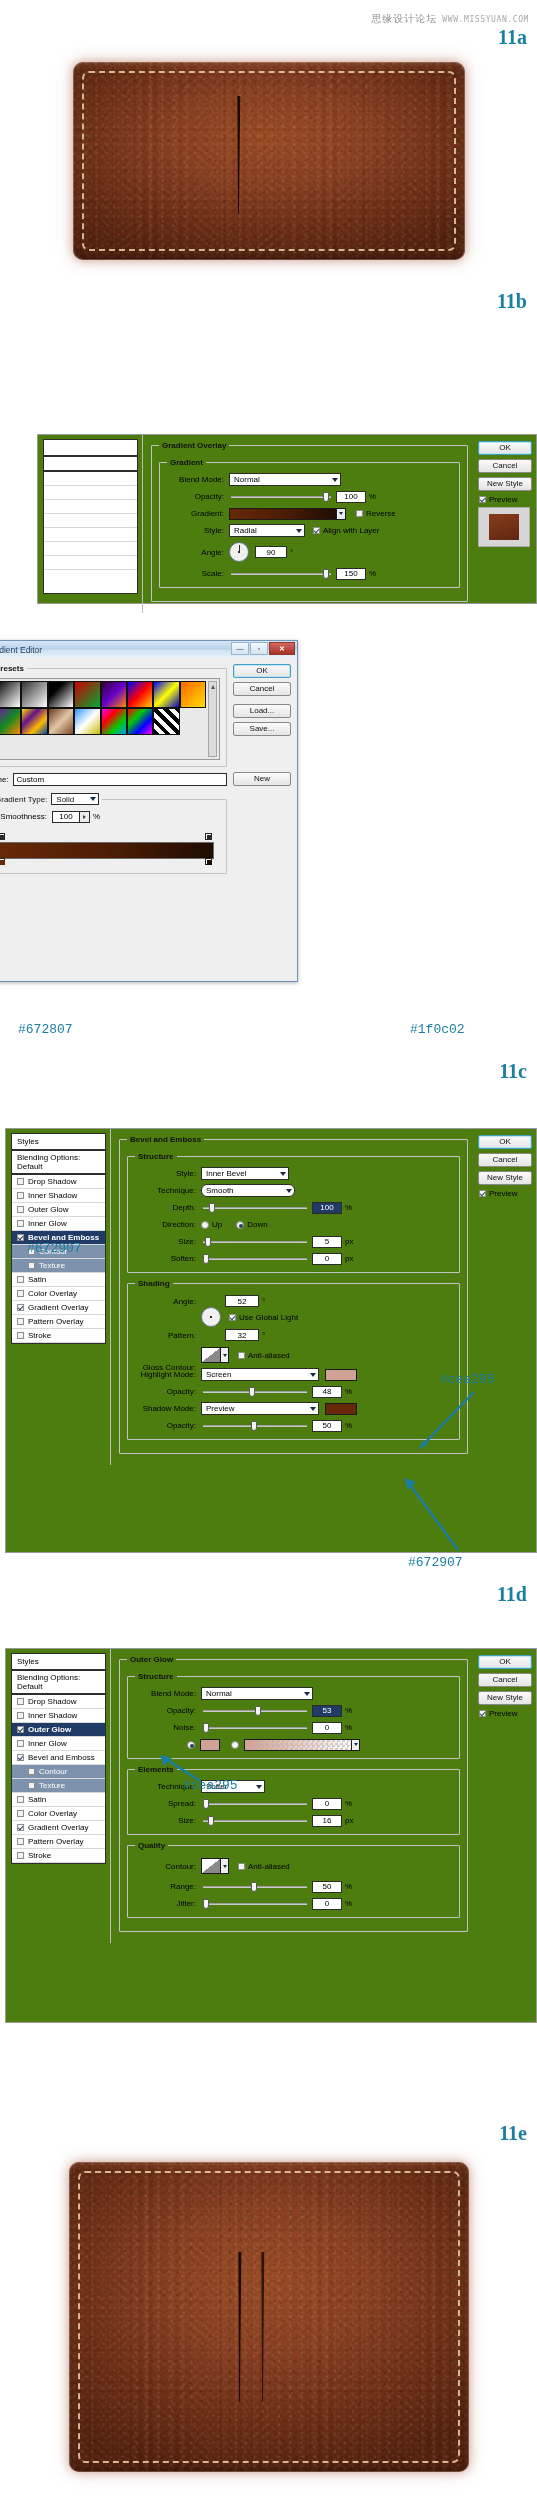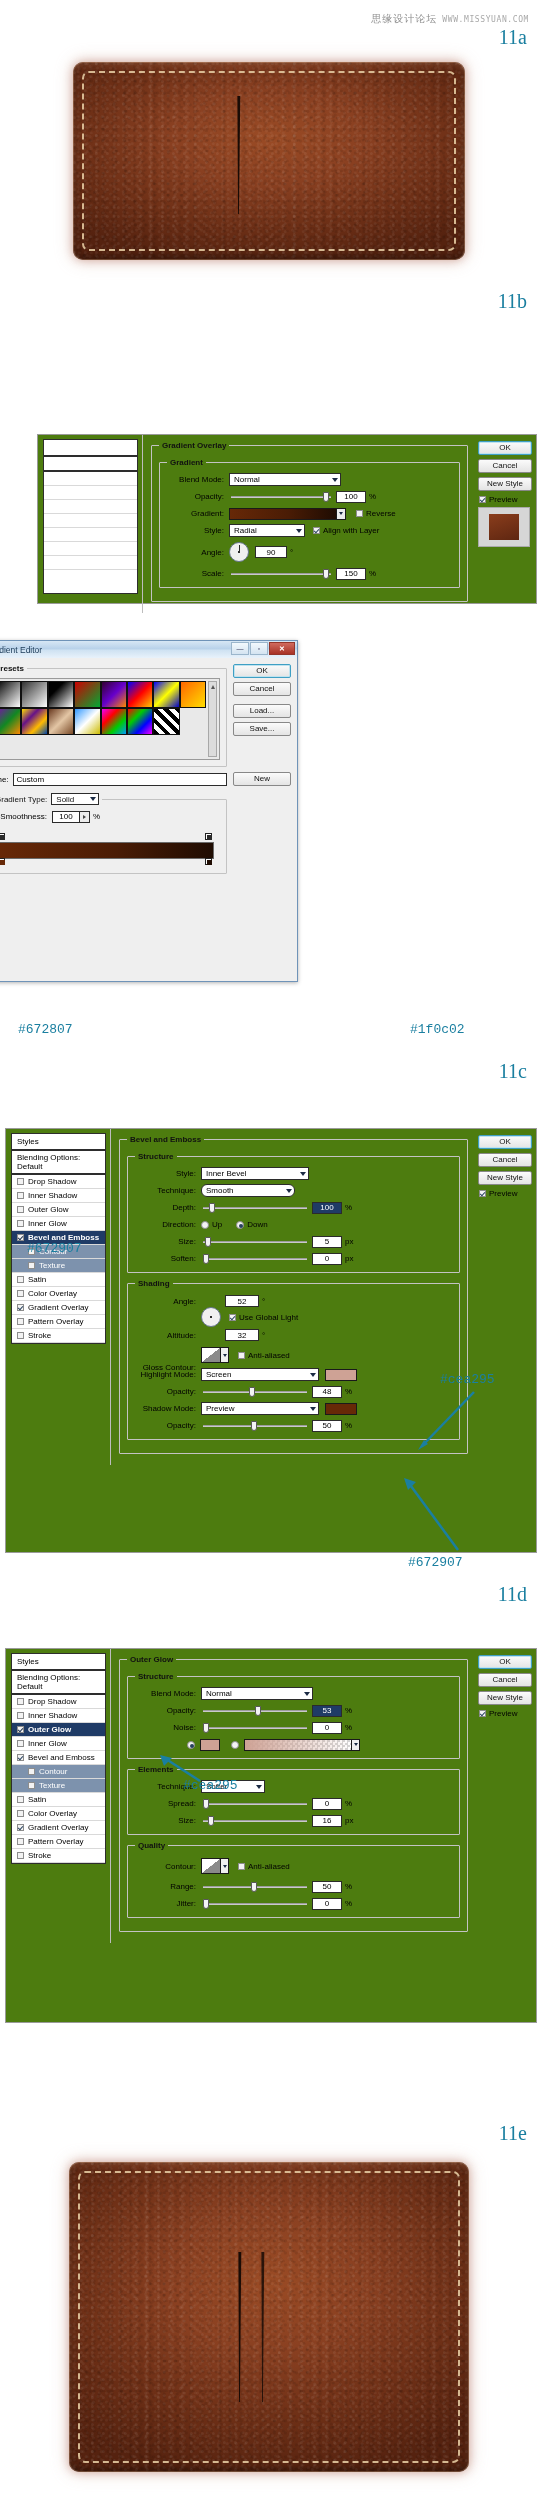--- a/index.html
+++ b/index.html
@@ -12,21 +12,21 @@
   }
   .page { position:relative; width:537px; height:2514px; overflow:hidden; background:#fff; }
 
   
   .watermark { position:absolute; right:8px; top:12px; display:flex; align-items:baseline; gap:5px; }
   .wm-cn { font-size:10px; color:#8e8e8e; letter-spacing:1px; }
   .wm-url { font-size:8px; color:#a8a8a8; letter-spacing:0.6px; font-family:"DejaVu Sans Mono", monospace;}
 
   .steplabel {
     position:absolute; right:10px;
-    font-size:20px; font-weight:normal; color:#1a7fa0;
+    font-size:20px; font-weight:bold; color:#1a7fa0;
     font-family:"Liberation Serif", serif;
     letter-spacing:0px;
   }
 
   
   .leather-wrap { position:absolute; left:0; right:0; }
   .leather {
     position:relative;
     margin:0 auto;
     border-radius:10px;
@@ -486,21 +486,21 @@
 
       <div class="main-col">
         <fieldset class="grp">
           <legend>Bevel and Emboss</legend>
 
           <fieldset class="grp inner">
             <legend>Structure</legend>
 
             <div class="row">
               <span class="lbl" style="width:66px;">Style:</span>
-              <div class="combo" style="width:108px;">
+              <div class="combo" style="width:88px;">
                 <span>Inner Bevel</span>
                 <span class="caret"></span>
               </div>
             </div>
 
             <div class="row">
               <span class="lbl" style="width:66px;">Technique:</span>
               <div class="combo" style="width:94px;border-radius:6px;">
                 <span>Smooth</span>
                 <span class="caret"></span>
@@ -565,21 +565,21 @@
               <div class="angle-dial" style="margin-left:0;">
                   <div class="dot"></div>
                 </div>
               <span class="chk" style="margin-left:8px;">
                 <span class="cb on"></span>
                 <span>Use Global Light</span>
               </span>
             </div>
 
             <div class="row" style="height:14px;">
-              <span class="lbl" style="width:66px;">Altitude:</span>
+              <span class="lbl" style="width:66px;">Pattern:</span>
               <div style="width:24px;"></div>
               <div class="numbox" style="width:34px;">32</div>
               <span class="unit">°</span>
             </div>
 
             <div class="row" style="height:18px;">
               <span class="lbl" style="width:66px;margin-top:25px;">Gloss Contour:</span>
               <span class="contour-thumb"></span>
               <span class="mini-caret"></span>
               <span class="chk" style="margin-left:9px;">

